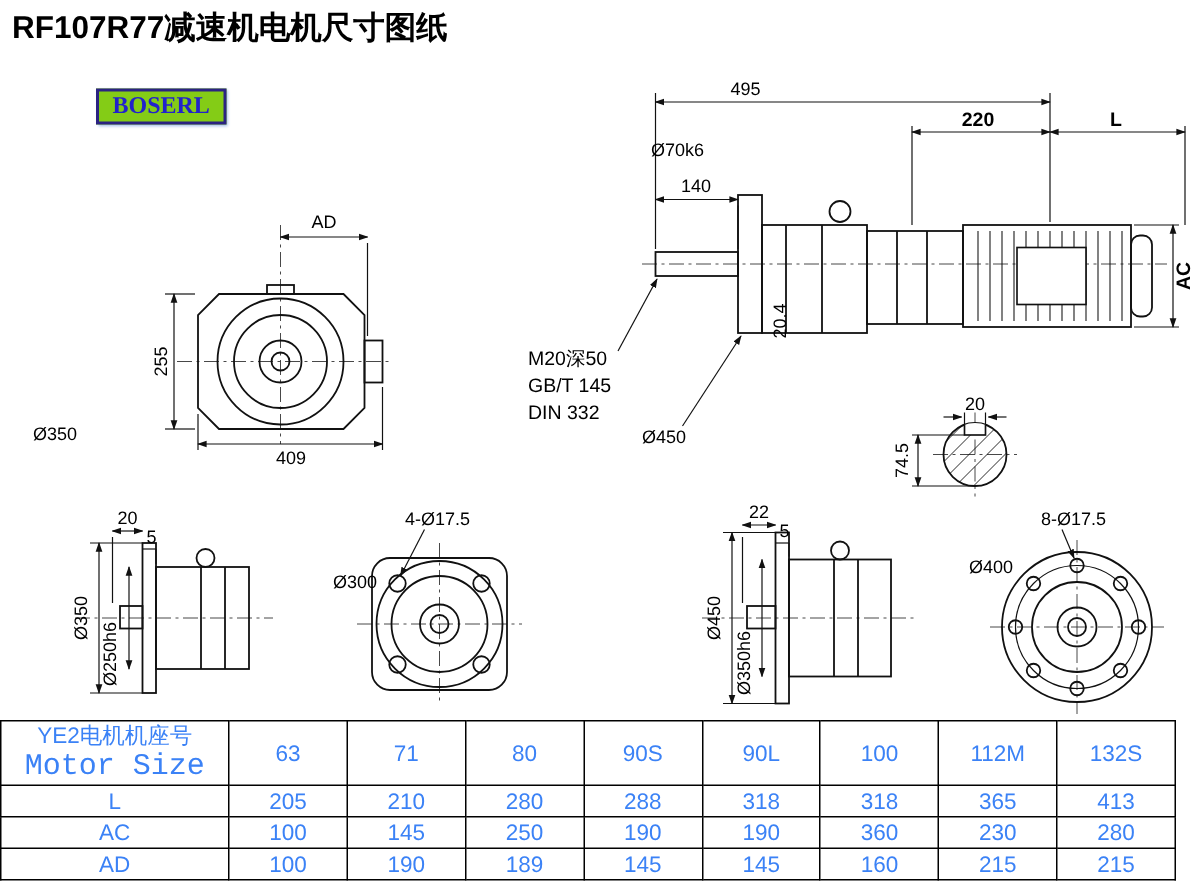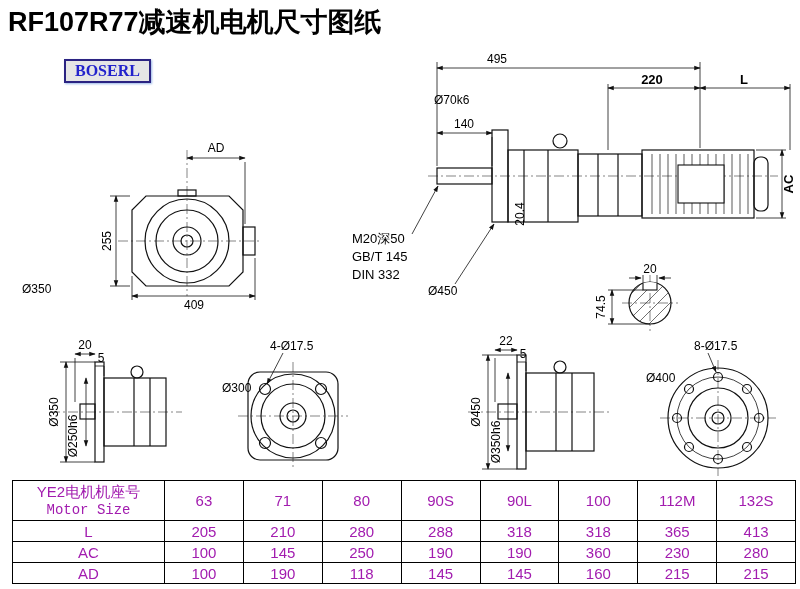--- a/index.html
+++ b/index.html
@@ -1,38 +1,38 @@
 <!DOCTYPE html>
 <html><head>
 <meta charset="utf-8">
 <style>
   * { margin:0; padding:0; box-sizing:border-box; }
   html,body { width:800px; height:589px; background:#fff; font-family:"Liberation Sans",sans-serif; }
   .page { position:relative; width:800px; height:589px; background:#fff; overflow:hidden; }
-  .title { position:absolute; left:8px; top:4px; font-size:27px; font-weight:bold; color:#000; }
+  .title { position:absolute; left:8px; top:4px; font-size:21px; font-weight:bold; color:#000; }
   .logo { position:absolute; left:64px; top:59px; border:2px solid #2b2382; color:#2222cc;
           font-family:"Liberation Serif",serif; font-weight:bold; font-size:16px;
-          padding:1px 9px; background:#e5e5e5; box-shadow:1px 1px 2px #9bb8e8; }
+          padding:1px 9px; background:#84cc16; box-shadow:1px 1px 2px #9bb8e8; }
   svg.drawing { position:absolute; left:0; top:0; }
   .ol  { fill:none; stroke:#111; stroke-width:1.2px; }
   .olw { fill:#fff; stroke:#111; stroke-width:1.1px; }
   .tl  { fill:none; stroke:#111; stroke-width:0.8px; }
   .fin { stroke:#111; stroke-width:0.7px; }
   .cl  { fill:none; stroke:#333; stroke-width:0.6px; stroke-dasharray:10 3 2 3; }
   .hatch { stroke:#111; stroke-width:0.6px; }
   .dim { font-size:12px; fill:#000; }
   .dim.bold { font-weight:bold; font-size:13px; }
   .note { font-size:13px; fill:#000; }
-  .dim-table { position:absolute; left:12px; top:480px; width:784px; border-collapse:collapse;
-               font-size:15px; color:#a21caf; table-layout:fixed; }
+  .dim-table { position:absolute; left:0; top:480px; width:784px; border-collapse:collapse;
+               font-size:15px; color:#3b82f6; table-layout:fixed; }
   .dim-table th, .dim-table td { border:1px solid #000; text-align:center; padding:0; font-weight:normal; }
   .dim-table .c1 { width:152px; }
   .dim-table tr.hdr th { height:40px; }
   .dim-table tr.data td { height:21px; }
-  .dim-table .en { font-family:"Liberation Mono",monospace; font-size:14px; }
+  .dim-table .en { font-family:"Liberation Mono",monospace; font-size:20px; }
 </style>
 </head>
 <body>
 
 <div class="page">
 
   <div class="title">RF107R77减速机电机尺寸图纸</div>
   <div class="logo">BOSERL</div>
 
   <svg class="drawing" width="800" height="478" viewBox="0 0 800 478">
@@ -274,21 +274,21 @@
       <td>190</td>
       <td>190</td>
       <td>360</td>
       <td>230</td>
       <td>280</td>
     </tr>
     <tr class="data">
       <td>AD</td>
       <td>100</td>
       <td>190</td>
-      <td>118</td>
+      <td>189</td>
       <td>145</td>
       <td>145</td>
       <td>160</td>
       <td>215</td>
       <td>215</td>
     </tr>
   </tbody>
     </table>
 
 </div>

